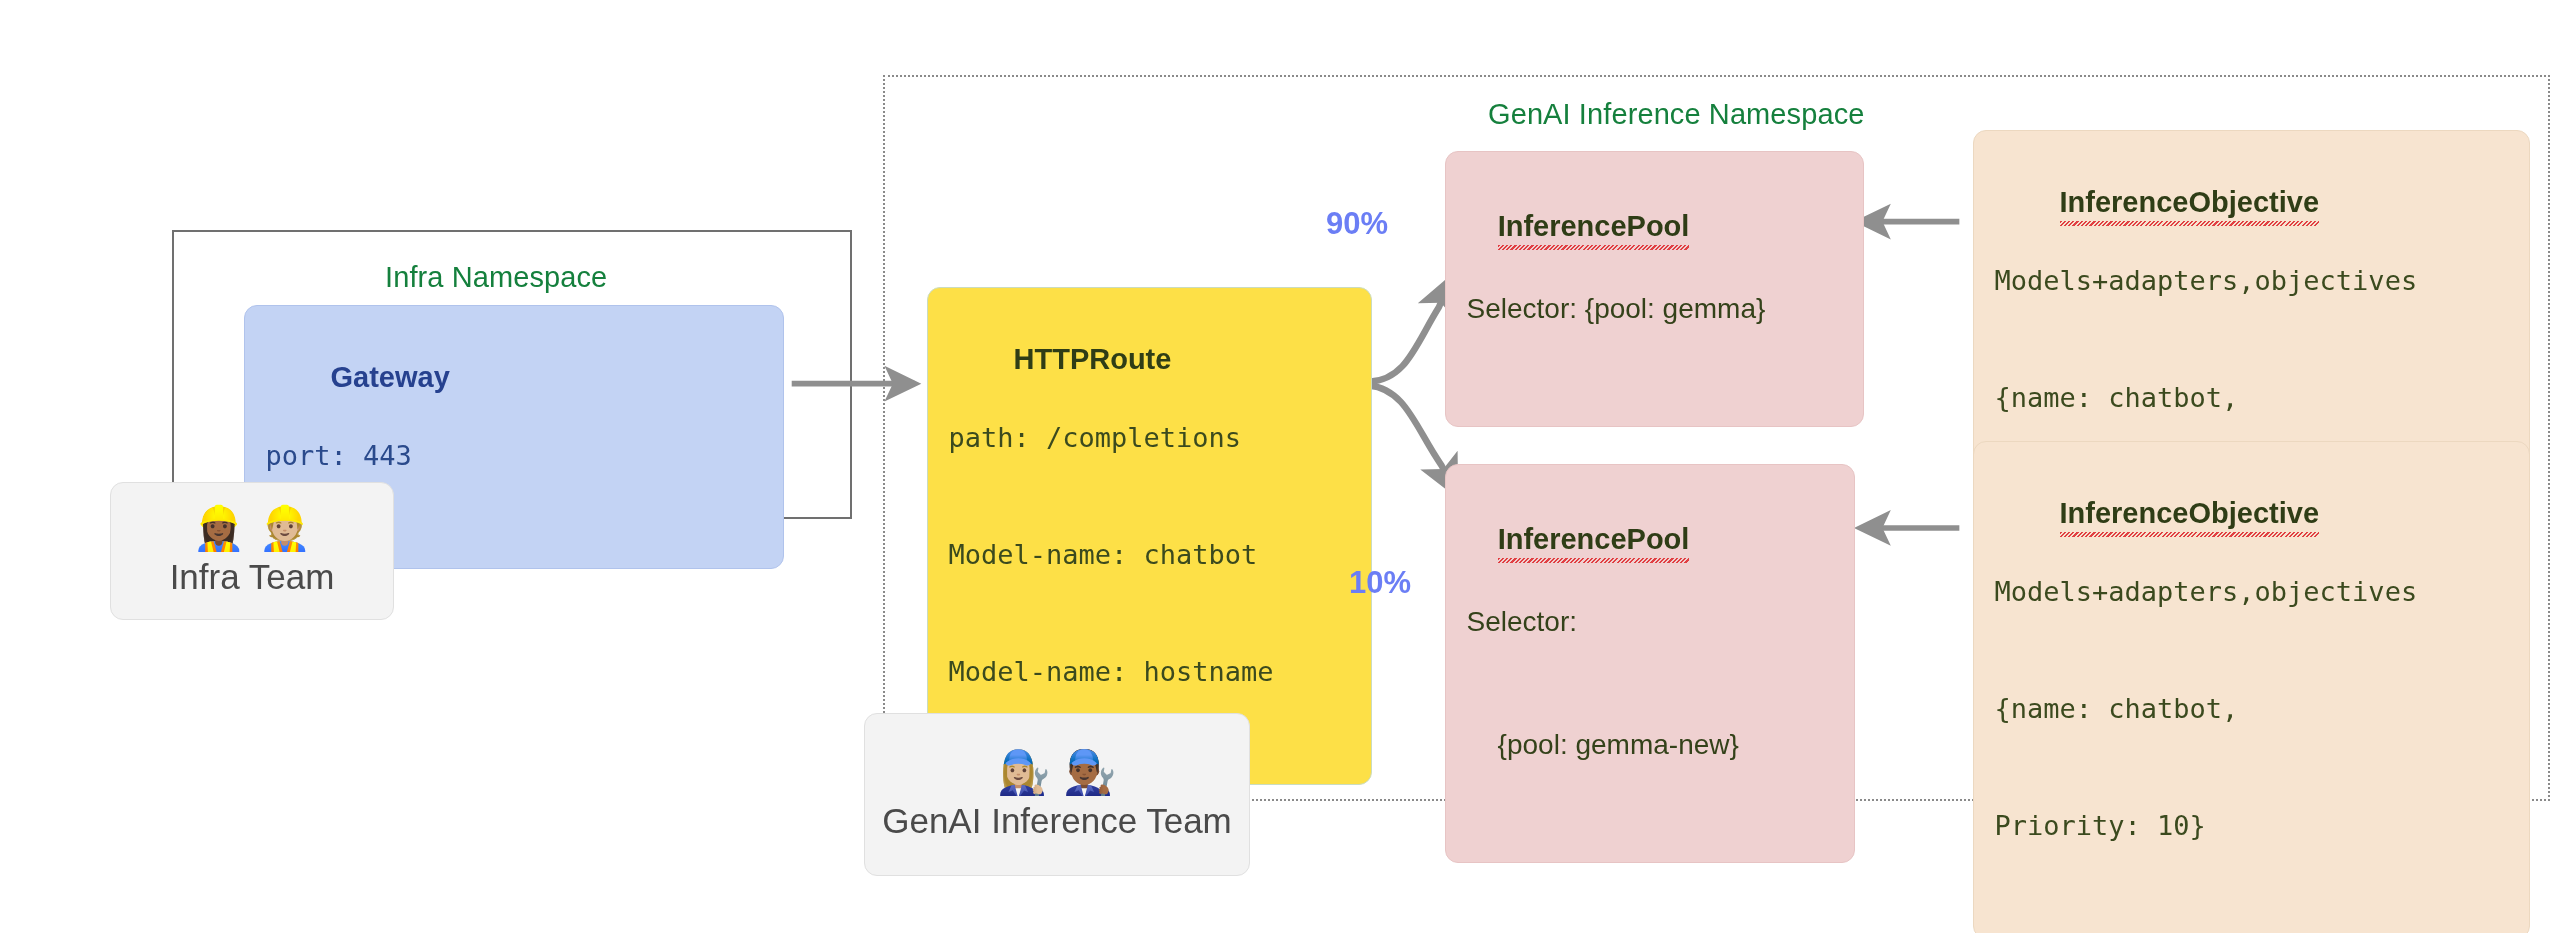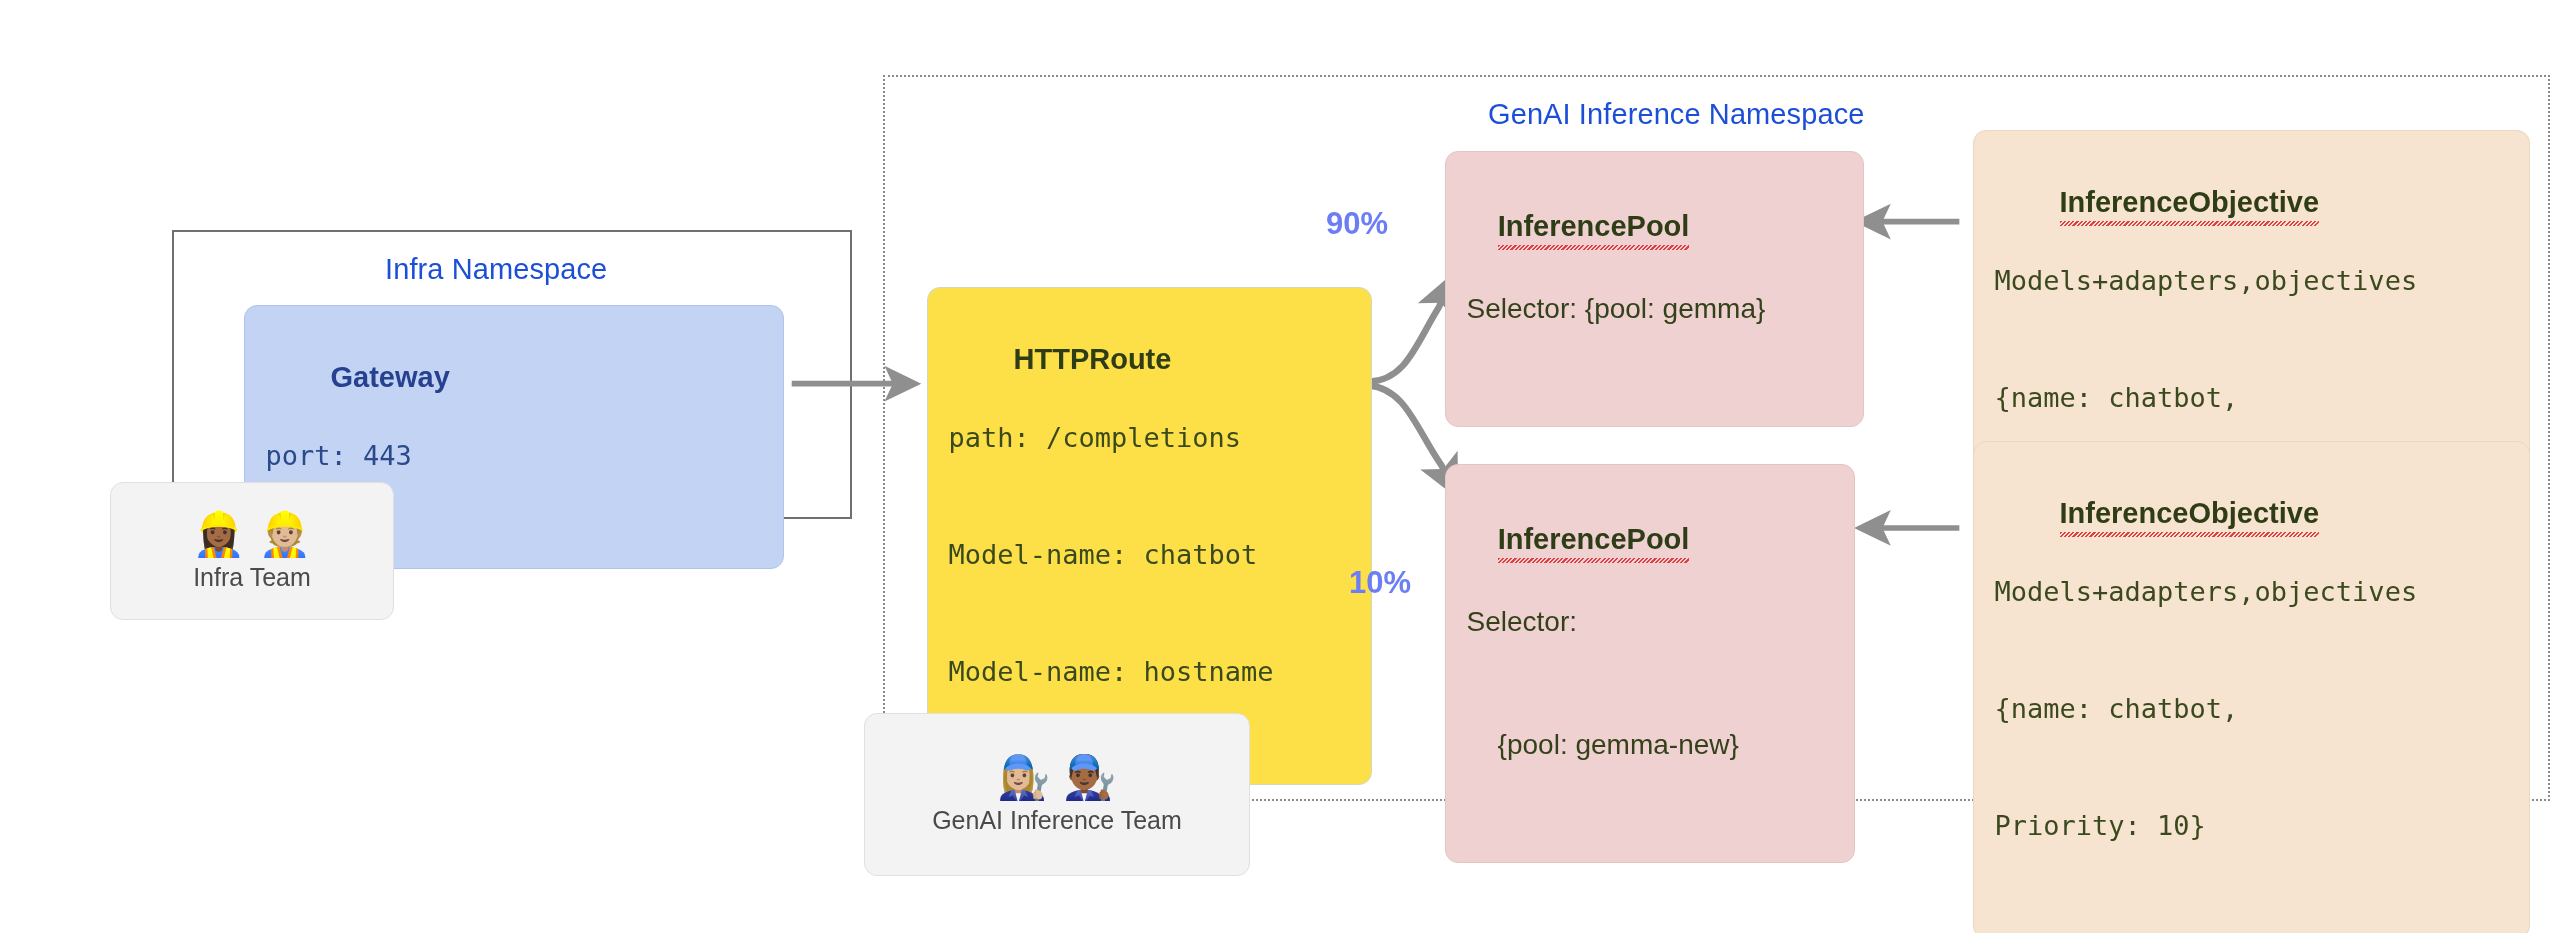--- a/index.html
+++ b/index.html
@@ -27,21 +27,21 @@
     box-sizing: border-box;
   }
   .ns-dotted {
     position: absolute;
     border: 2.8px dotted #8a8a8a;
     background: transparent;
     box-sizing: border-box;
   }
   .ns-title {
     position: absolute;
-    color: #1d4ed8;
+    color: #15803d;
     font-size: 29px;
     letter-spacing: 0.1px;
     white-space: nowrap;
     font-family: "Liberation Sans", sans-serif;
   }
 
   
   .card {
     position: absolute;
     box-sizing: border-box;
@@ -128,21 +128,21 @@
   }
   .team-emojis {
     font-size: 43px;
     line-height: 54px;
     letter-spacing: 13px;
     font-family: "DejaVu Sans", sans-serif;
     padding-left: 13px;
   }
   .team-label {
     font-family: "Liberation Sans", sans-serif;
-    font-size: 25px;
+    font-size: 35px;
     color: #4a4a4a;
     white-space: nowrap;
     margin-top: 1.9px;
   }
 
   
   .weight {
     position: absolute;
     font-family: "Liberation Sans", sans-serif;
     font-weight: bold;
@@ -163,21 +163,21 @@
 </style>
 </head>
 <body>
 
 <div id="canvas">
 
   <div class="ns-dotted" style="left:883px; top:75px; width:1667px; height:726px;"></div>
   <div class="ns-title" style="left:1488px; top:98px;">GenAI Inference Namespace</div>
 
   <div class="ns-solid" style="left:172px; top:230px; width:680px; height:289px;"></div>
-  <div class="ns-title" style="left:385px; top:253px;">Infra Namespace</div>
+  <div class="ns-title" style="left:385px; top:261px;">Infra Namespace</div>
 
   <svg id="arrows" viewBox="0 0 2766 1002" xmlns="http://www.w3.org/2000/svg">
     <defs>
       <marker id="arrowhead" markerWidth="7" markerHeight="7" refX="5.4" refY="3.5" orient="auto" markerUnits="strokeWidth">
         <path d="M0,0.3 L6.6,3.5 L0,6.7 L1.5,3.5 Z" fill="#8f8f8f"></path>
       </marker>
     </defs>
 
     <g>
       <line x1="850" y1="412" x2="982" y2="412" stroke="#8f8f8f" stroke-width="6" marker-end="url(#arrowhead)"></line>

